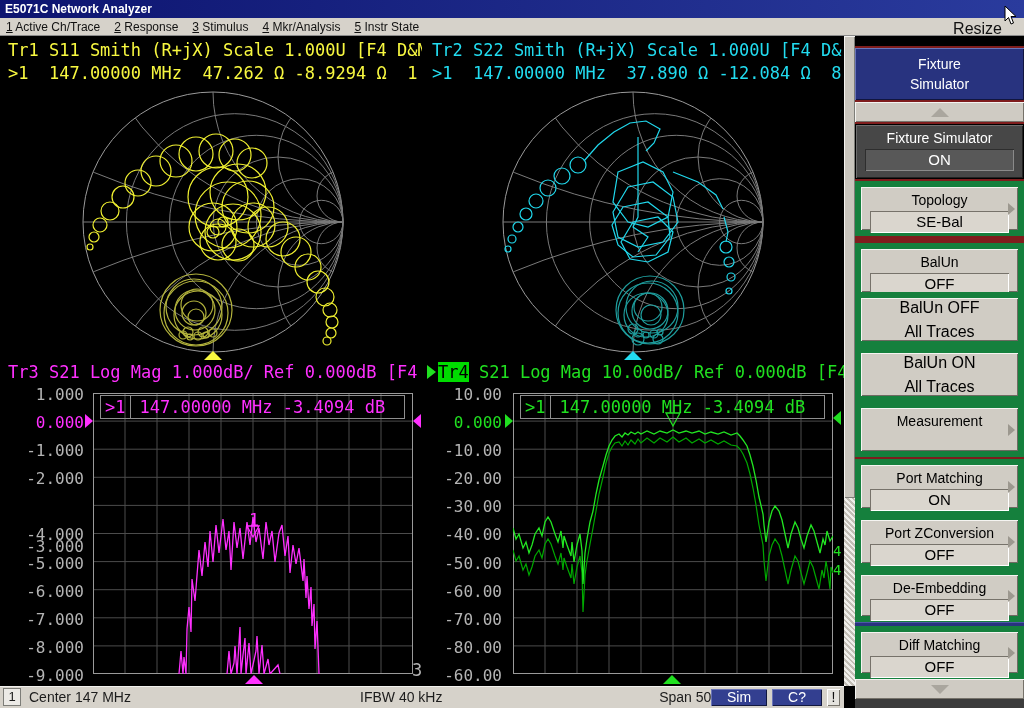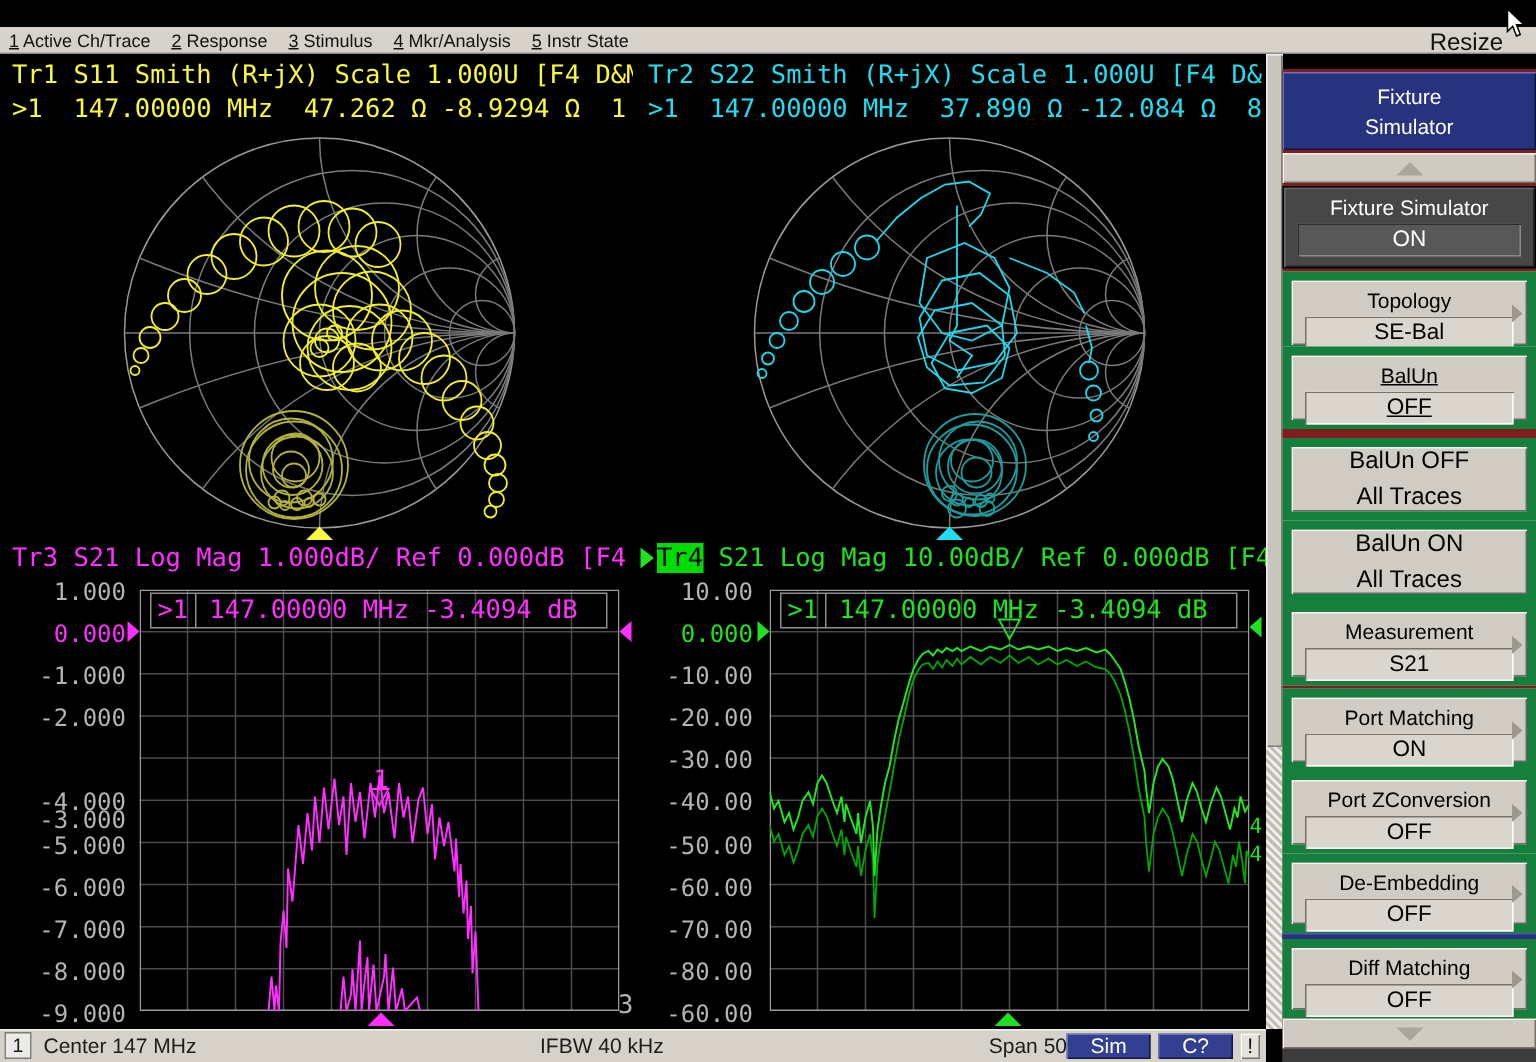--- a/index.html
+++ b/index.html
@@ -70,20 +70,23 @@
      box-shadow:inset 1px 1px 0 #6a74b8,inset -1px -1px 0 #11173f;}
   .warnbox{height:17px;line-height:17px;width:13px;text-align:center;margin:0 4px 0 5px;
      background:#e4e2dd;color:#111;box-shadow:inset 1px 1px 0 #fff,inset -1px -1px 0 #76726a;}
   .cursor{position:absolute;left:1004px;top:6px;z-index:50;}
 </style>
 </head>
 <body>
 
 <div id="screen">
 
+  <div class="titlebar">
+    <span>E5071C Network Analyzer</span>
+  </div>
 
   <div class="menubar">
     <span class="mi"><span class="hot">1</span><span> Active Ch/Trace</span></span>
     <span class="mi"><span class="hot">2</span><span> Response</span></span>
     <span class="mi"><span class="hot">3</span><span> Stimulus</span></span>
     <span class="mi"><span class="hot">4</span><span> Mkr/Analysis</span></span>
     <span class="mi"><span class="hot">5</span><span> Instr State</span></span>
   </div>
   <div class="resize">Resize</div>
   <svg class="cursor" width="14" height="20" viewBox="0 0 14 20">
@@ -383,38 +386,37 @@
       <div class="lbl">Fixture Simulator</div>
       <div class="val">ON</div>
     </div>
 
     <div class="sb-btn" style="top:135px;height:55px;">
       <div class="lbl">Topology</div>
       <div class="val">SE-Bal</div>
       <div class="subarrow"></div>
     </div>
 
-    <div class="sb-btn" style="top:185px;height:55px;text-decoration:underline;">
+    <div class="sb-btn" style="top:197px;height:55px;">
       <div class="lbl">BalUn</div>
       <div class="val">OFF</div>
     </div>
 
     <div class="sb-btn" style="top:246px;height:55px;display:flex;flex-direction:column;justify-content:center;gap:6px;">
       <div>BalUn OFF</div>
       <div>All Traces</div>
     </div>
 
     <div class="sb-btn" style="top:301px;height:55px;display:flex;flex-direction:column;justify-content:center;gap:6px;">
       <div>BalUn ON</div>
       <div>All Traces</div>
     </div>
 
     <div class="sb-btn" style="top:356px;height:55px;">
       <div class="lbl">Measurement</div>
-      <div class="val">S21</div>
       <div class="subarrow"></div>
     </div>
 
     <div class="sb-btn" style="top:413px;height:55px;">
       <div class="lbl">Port Matching</div>
       <div class="val">ON</div>
       <div class="subarrow"></div>
     </div>
 
     <div class="sb-btn" style="top:468px;height:55px;">

